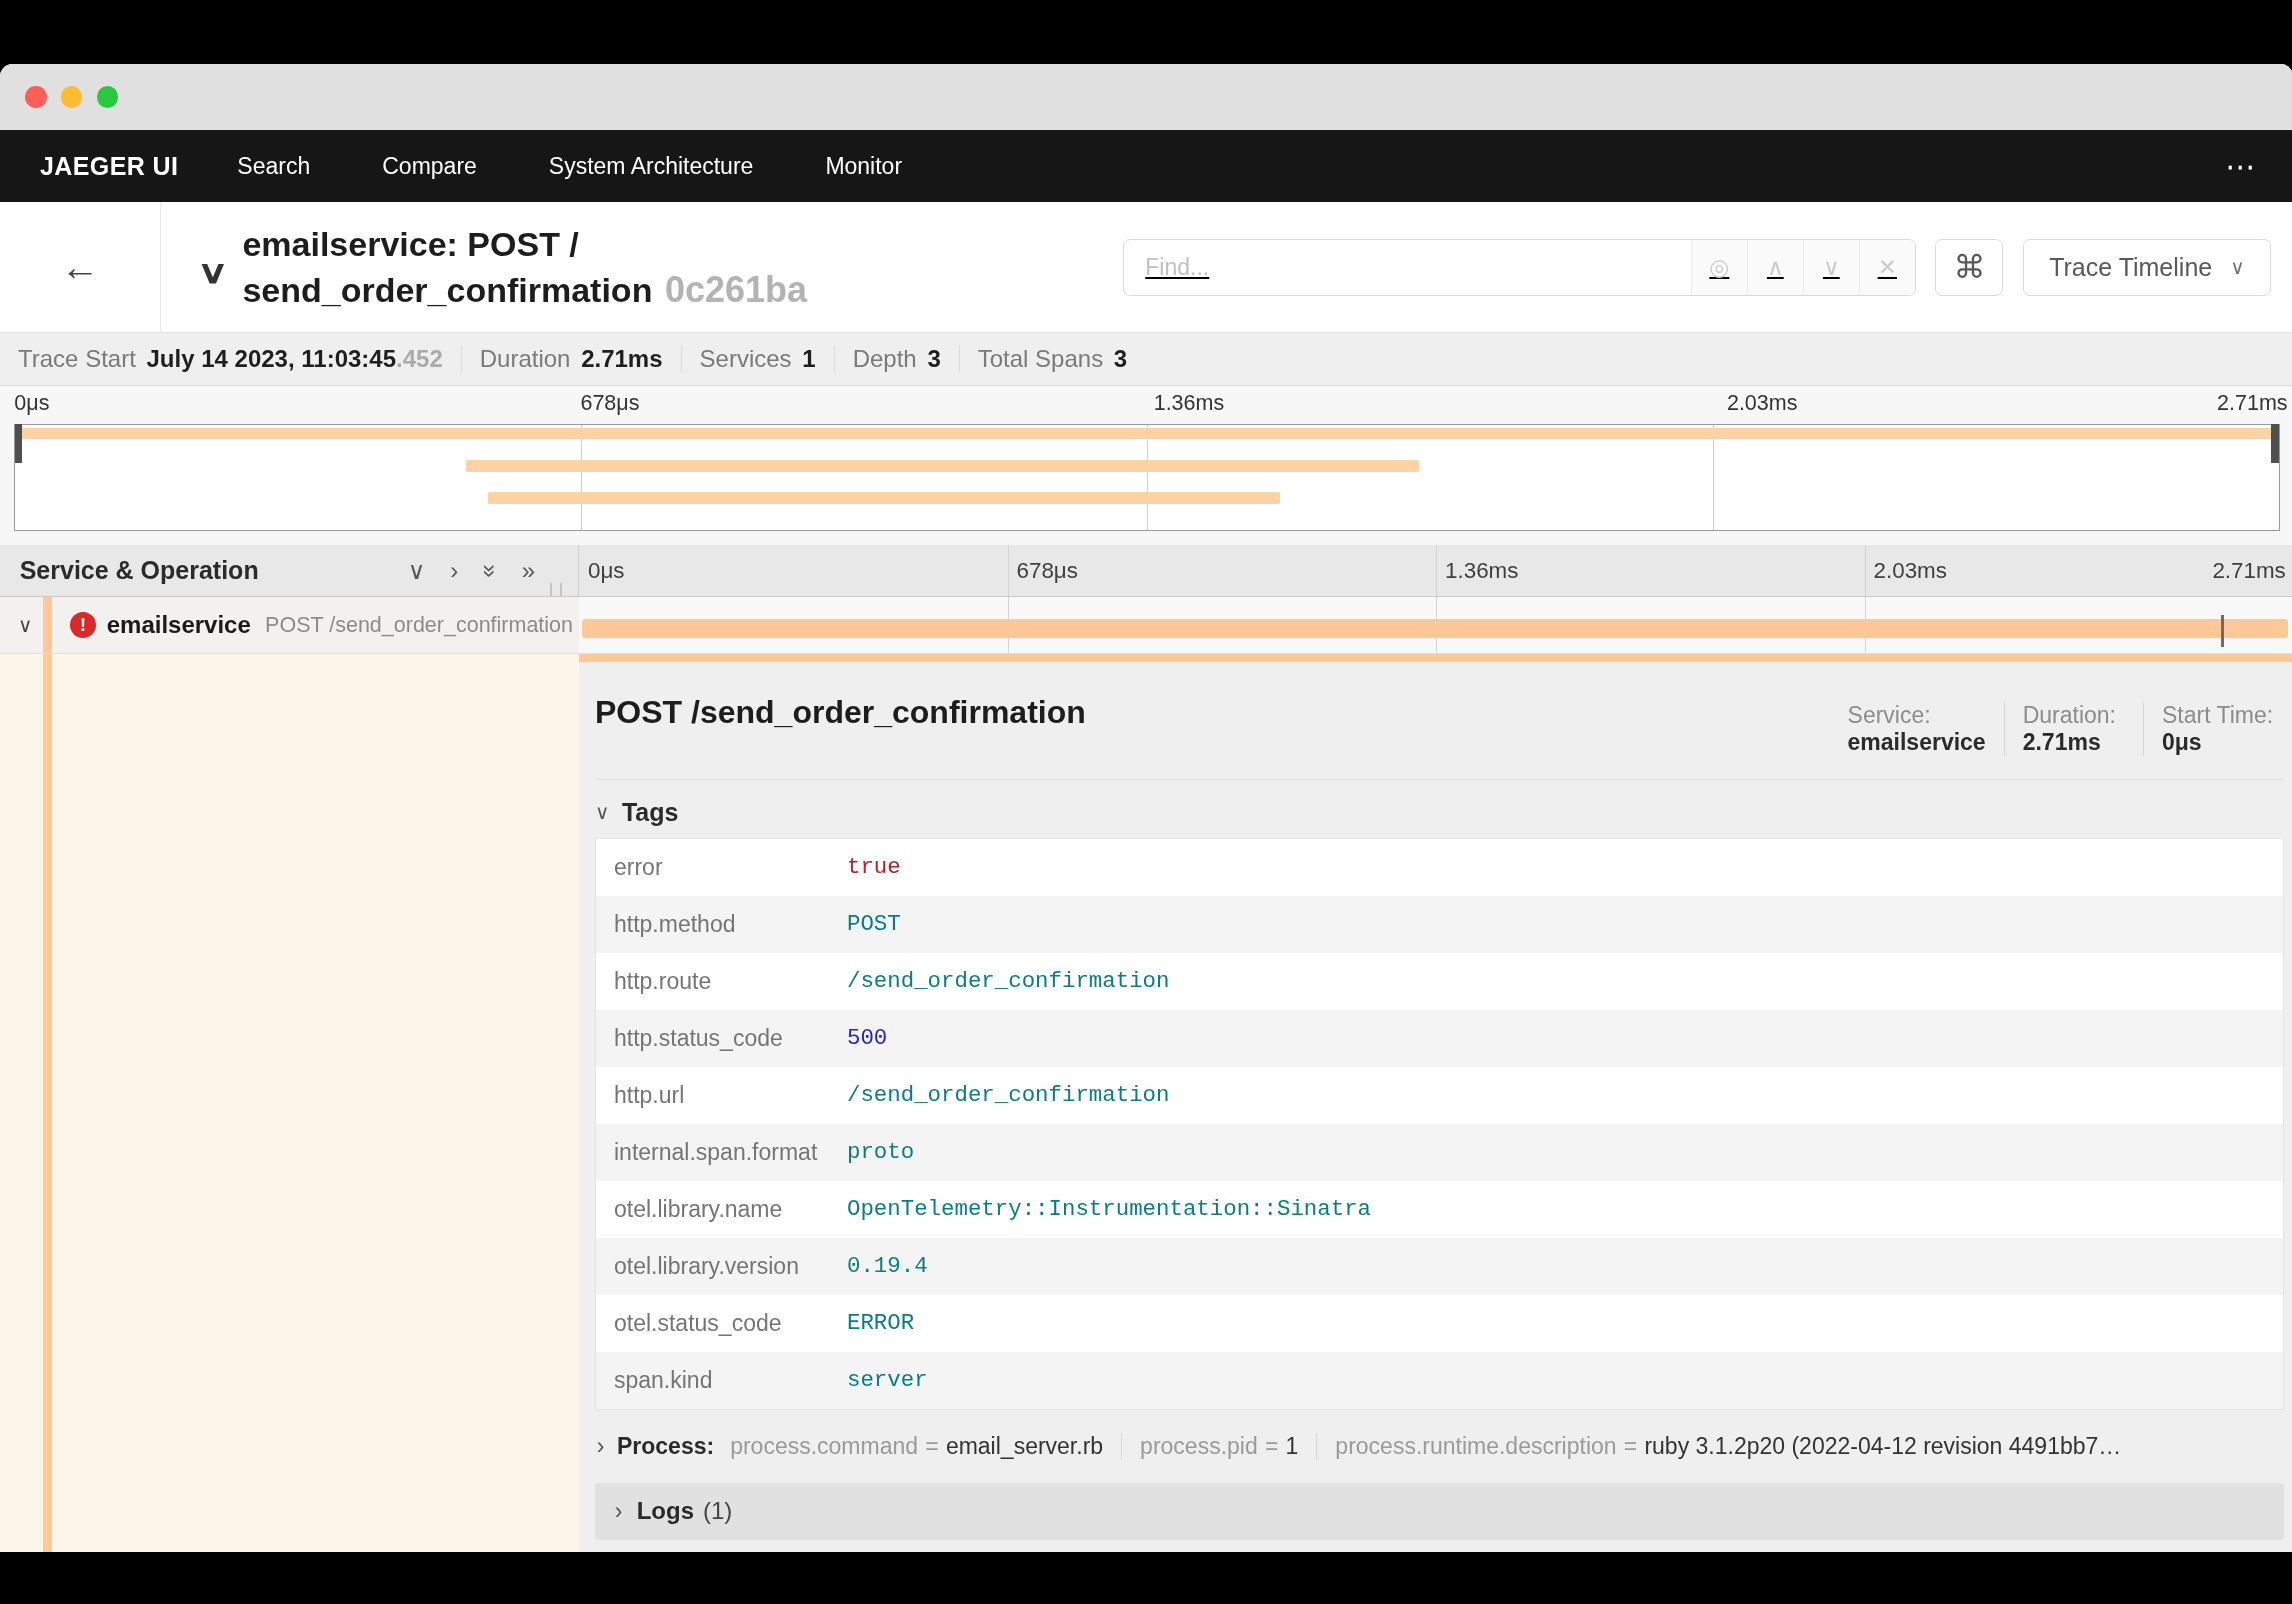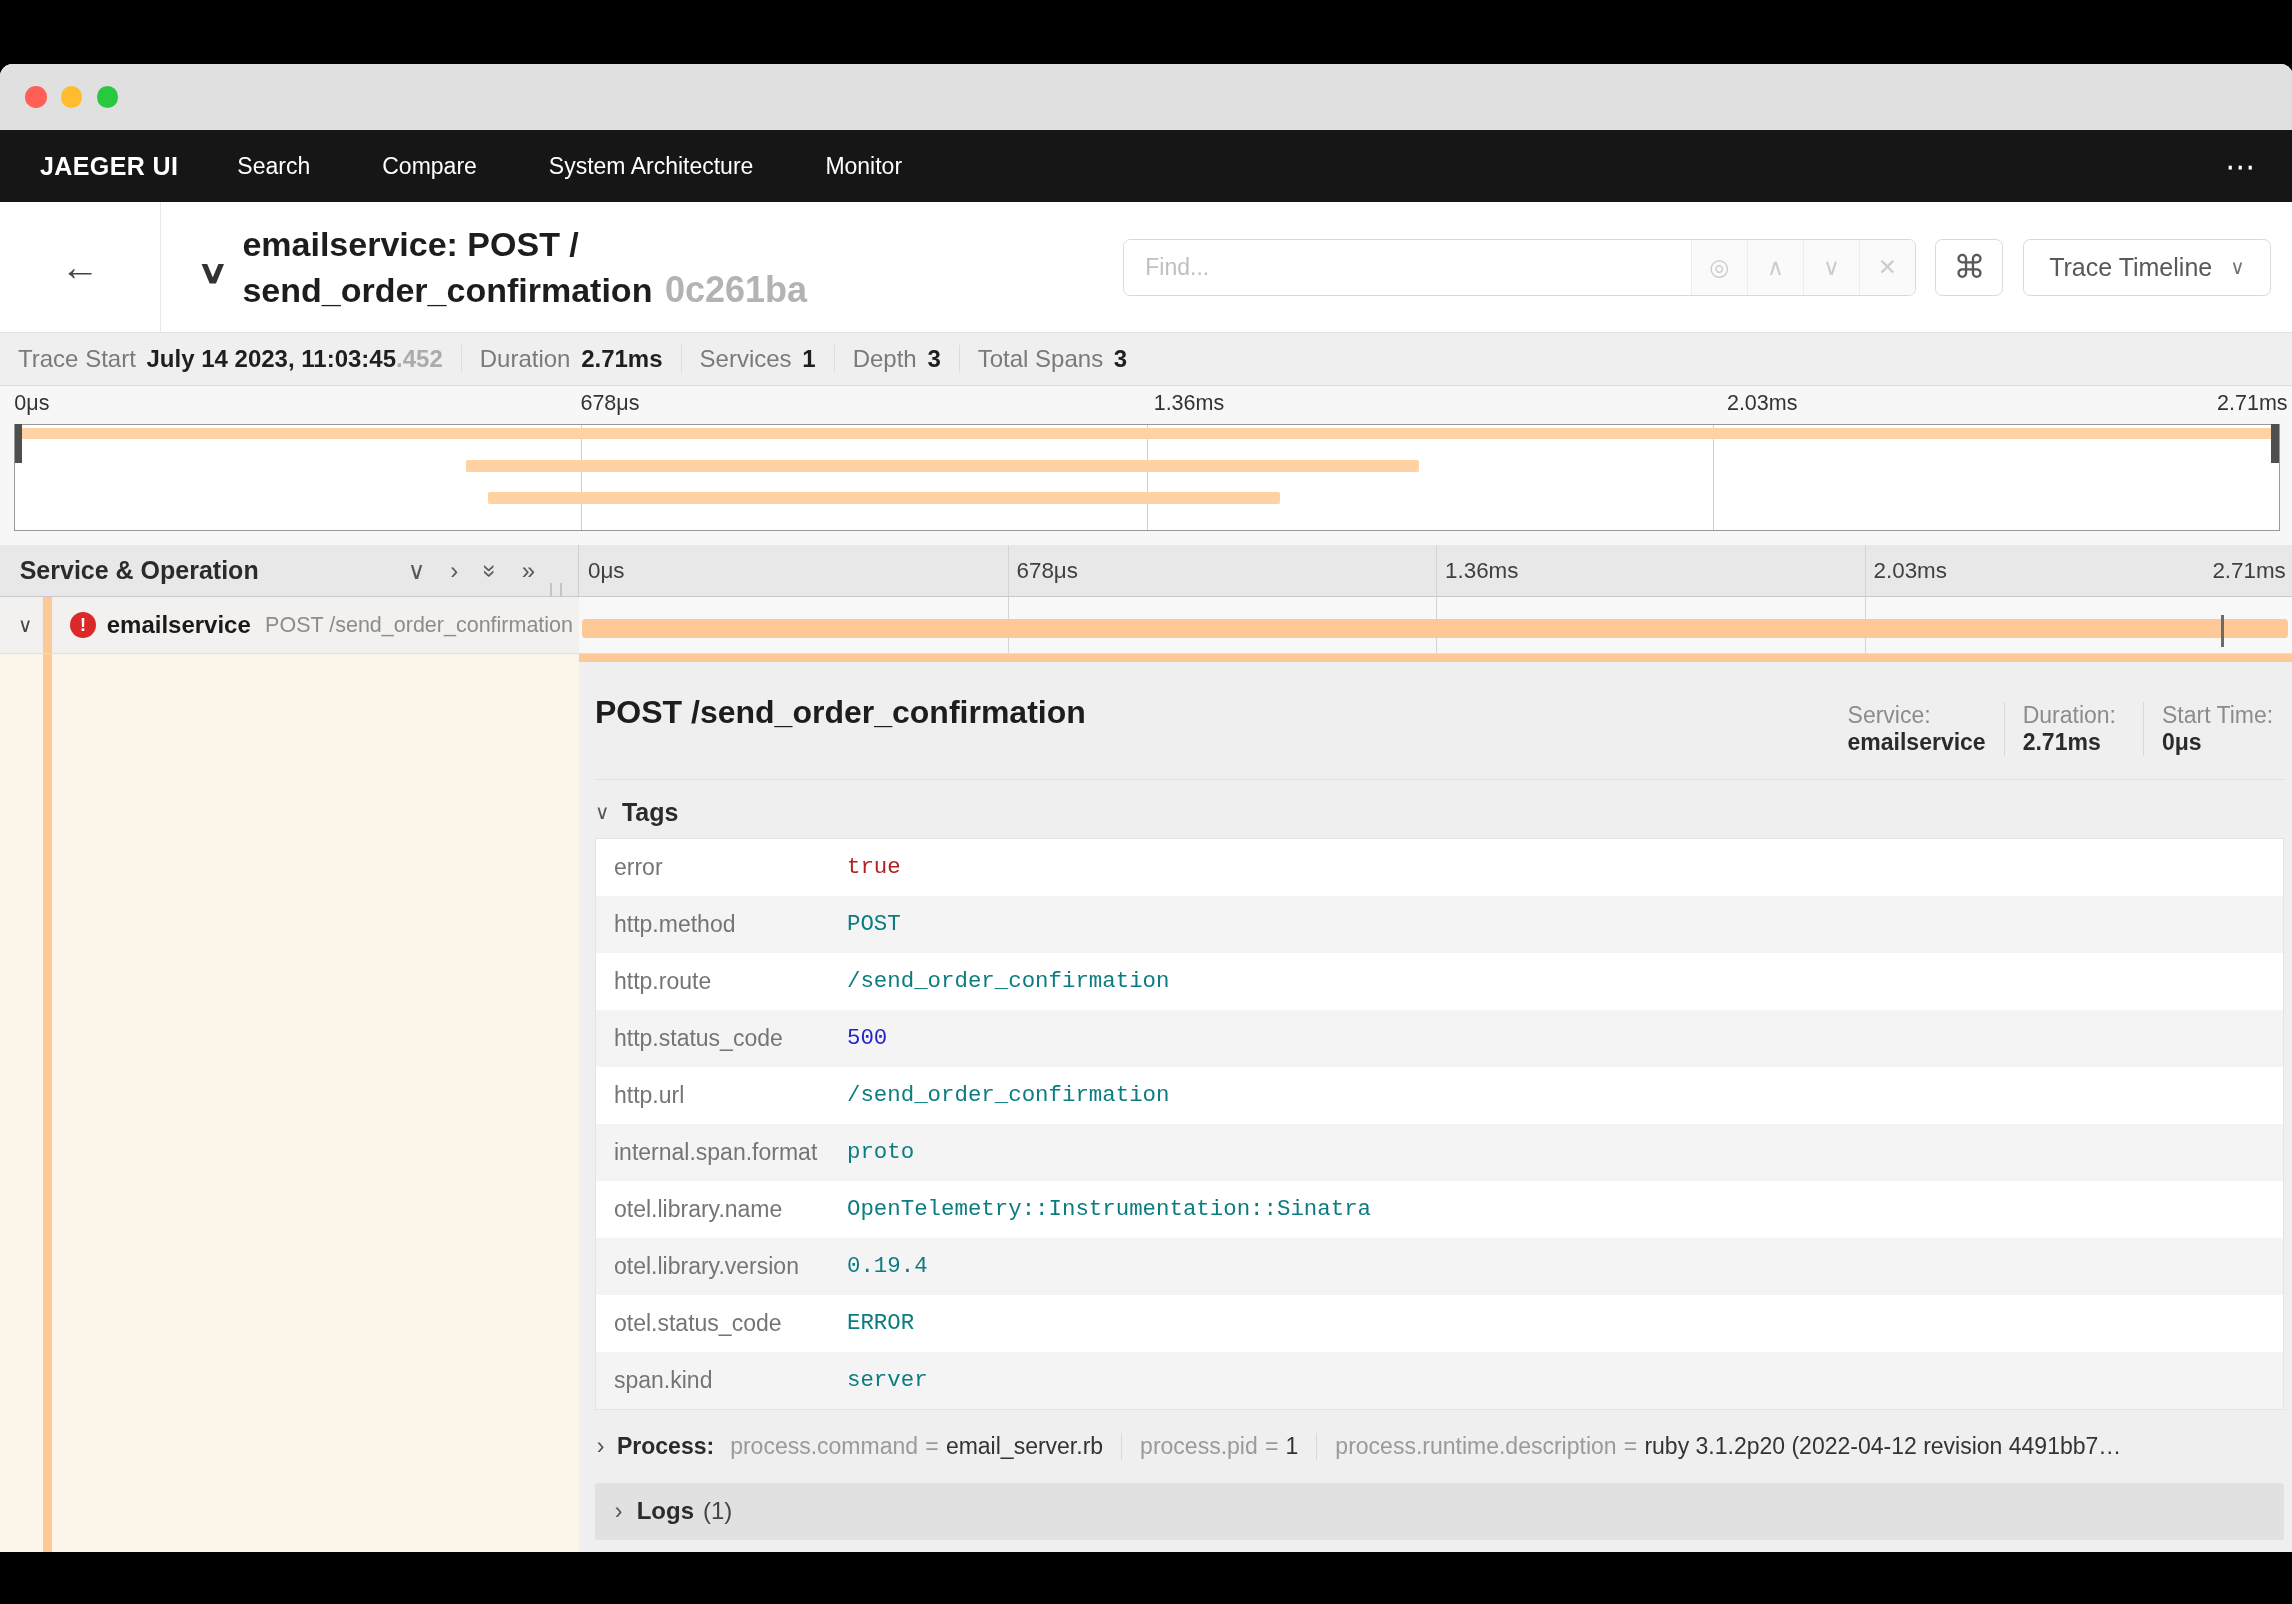--- a/index.html
+++ b/index.html
@@ -25,21 +25,21 @@
 
   
   .trace-header { height:130px; background:#fff; flex:0 0 auto; display:flex; align-items:center; }
   .back-btn { width:161px; height:100%; border-right:1.8px solid #e8e8e8; display:flex; align-items:center; justify-content:center;
               font-size:39px; color:#444; flex:0 0 auto; }
   .title-collapse { font-size:32px; font-weight:bold; color:#333; margin:9px 18px 0 40px; transform:scaleX(1.35); }
   .trace-title { font-size:34px; font-weight:bold; color:#1d1d1d; line-height:45px; }
   .trace-id { font-size:36px; font-weight:bold; color:#b3b3b3; margin-left:12.5px;margin-top:16px; }
   .header-controls { margin-left:auto; margin-right:22.4px; display:flex; align-items:center; gap:19.7px; }
   .find-box { width:793px; height:57px; border:1.8px solid #d9d9d9; border-radius:7.2px; display:flex; align-items:center;
-              overflow:hidden; background:#fff; }
+              overflow:hidden; background:#fff;text-decoration:underline; }
   .find-input { flex:1; height:100%; display:flex; align-items:center; padding-left:21.5px; font-size:23px; color:#bfbfbf; }
   .find-btn { width:56px; height:100%; border-left:1.8px solid #ededed; background:#fafafa; display:flex; align-items:center;
               justify-content:center; font-size:23px; color:#ccc; }
   .sq-btn { height:57px; border:1.8px solid #d9d9d9; border-radius:7.2px; background:#fff; display:flex; align-items:center;
             justify-content:center; color:#595959; }
   .kbd-btn { width:68px; font-size:32px; }
   .view-btn { padding:0 25px; font-size:25px; gap:18px; }
   .view-btn .chev { font-size:19.7px; color:#737373; }
 
   

